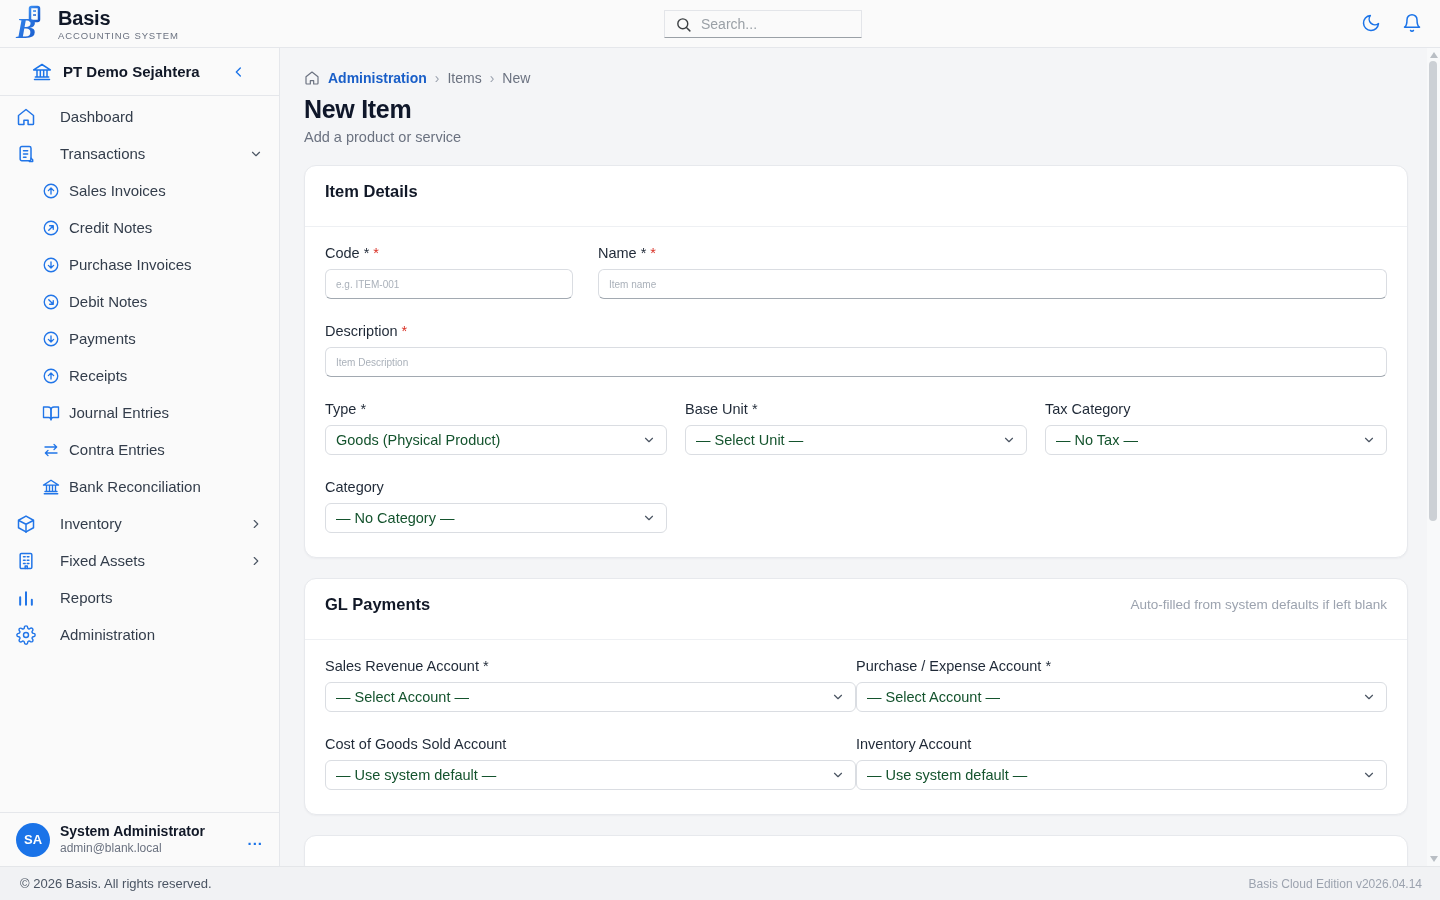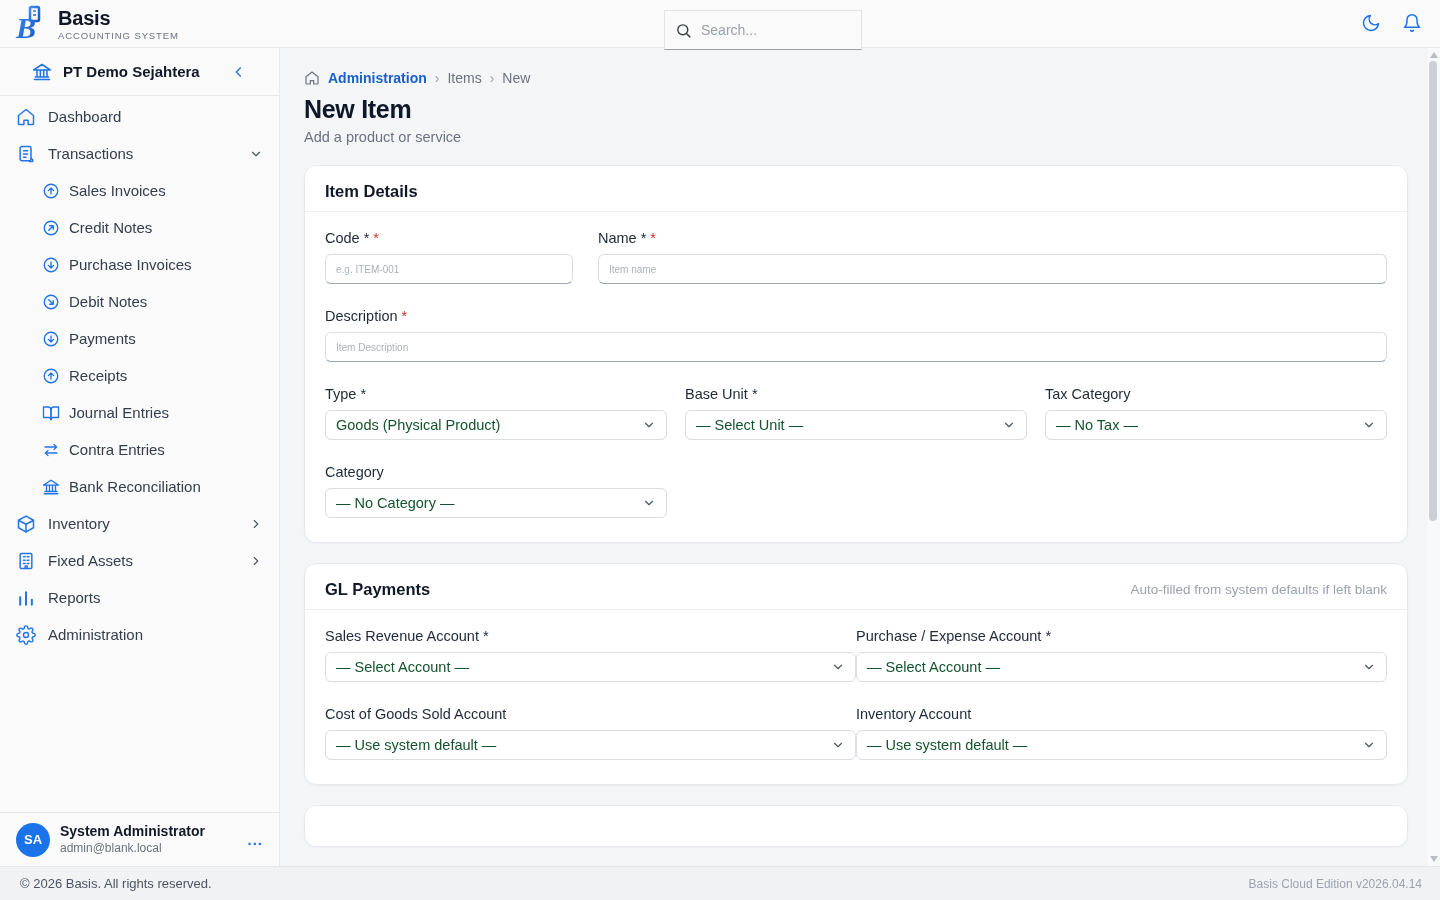--- a/index.html
+++ b/index.html
@@ -8,42 +8,42 @@
   svg { display:block; }
 
   
   .topbar { position:absolute; top:0; left:0; right:0; height:48px; background:#fafafa;
             border-bottom:1px solid #e5e7eb; z-index:6; }
   .logo-wrap { position:absolute; left:14px; top:5px; display:flex; align-items:center; gap:8px; }
   .logo-mark { width:36px; height:38px; }
   .brand-name { font-size:20px; font-weight:700; color:#111827; line-height:1.1; letter-spacing:-0.2px; }
   .brand-tag { font-size:9.5px; color:#6b7280; letter-spacing:0.9px; margin-top:1px; }
 
-  .search-box { position:absolute; left:664px; top:10px; width:198px; height:40px;
+  .search-box { position:absolute; left:664px; top:10px; width:198px; height:28px;
                 border:1px solid #e3e5e9; border-bottom:1px solid #9aa0a6; background:#fafafa;
                 display:flex; align-items:center; gap:9px; padding:0 10px; border-radius:1px; }
   .search-box svg { color:#3c4043; flex:none; }
   .search-box input { border:none; outline:none; background:transparent; font-size:14px;
                       color:#111827; width:100%; font-family:inherit; }
   .search-box input::placeholder { color:#9aa0a6; }
 
   .topbar-icons { position:absolute; right:18px; top:13px; display:flex; gap:21px; color:#1a73e8; }
   .topbar-icons .tb-icon { cursor:pointer; }
 
   
   .sidebar { position:absolute; top:48px; left:0; width:280px; bottom:34px; background:#fafafa;
              border-right:1px solid #e5e7eb; display:flex; flex-direction:column; z-index:5; }
   .company-row { height:48px; flex:none; border-bottom:1px solid #e5e7eb; display:flex;
                  align-items:center; gap:11px; padding:0 32px; cursor:pointer; }
   .company-row .c-icon { color:#1a73e8; }
   .company-name { font-weight:700; font-size:15px; color:#111827; flex:1; }
   .collapse-chev { color:#1a73e8; }
 
   .nav { flex:1; overflow:hidden; padding-top:2px; }
-  .nav-item { display:flex; align-items:center; gap:12px; height:37px; padding:0 16px;
+  .nav-item { display:flex; align-items:center; gap:24px; height:37px; padding:0 16px;
               font-size:15px; color:#333d4b; cursor:pointer; }
   .nav-item .n-icon { color:#2175e8; width:20px; height:20px; flex:none; }
   .nav-item .n-label { flex:1; }
   .nav-item .n-chev { color:#4b5563; flex:none; }
   .nav-sub { padding-left:42px; gap:9px; }
   .nav-sub .n-icon { width:18px; height:18px; }
 
   .user-row { flex:none; border-top:1px solid #e5e7eb; height:54px; display:flex;
               align-items:center; gap:10px; padding:0 16px; }
   .avatar { width:34px; height:34px; border-radius:50%; background:#1a73e8; color:#fff;
@@ -67,21 +67,21 @@
   .breadcrumb { display:flex; align-items:center; gap:8px; font-size:14px; color:#6b7280; }
   .breadcrumb .bc-home { color:#6b7280; display:flex; }
   .breadcrumb .bc-link { color:#1a5fc8; font-weight:600; cursor:pointer; }
   .breadcrumb .bc-sep { color:#9ca3af; }
   .page-title { font-size:25px; font-weight:700; color:#0f172a; margin-top:9px; letter-spacing:-0.3px; }
   .page-sub { font-size:14.5px; color:#6b7280; margin-top:5px; }
 
   .card { background:#fff; border:1px solid #e7e9ed; border-radius:12px; margin-top:20px;
           box-shadow:0 1px 2px rgba(16,24,40,0.04); }
   .card-header { display:flex; align-items:center; justify-content:space-between;
-                 padding:16px 20px 10px; border-bottom:1px solid #eef0f3; }
+                 padding:16px 20px 25px; border-bottom:1px solid #eef0f3; }
   .card-title { font-size:16.5px; font-weight:700; color:#111827; }
   .card-hint { font-size:13.5px; color:#9ca3af; }
   .card-body { padding:18px 20px 22px; }
 
   .f-label { display:block; font-size:14.5px; color:#1f2937; margin-bottom:8px; }
   .req { color:#d93025; margin-left:4px; }
 
   .text-input { width:100%; height:30px; border:1px solid #dadde2; border-bottom-color:#a2a9b1;
                 border-radius:6px; padding:0 10px; font-size:10px; color:#111827;
                 background:#fff; font-family:inherit; outline:none; }

